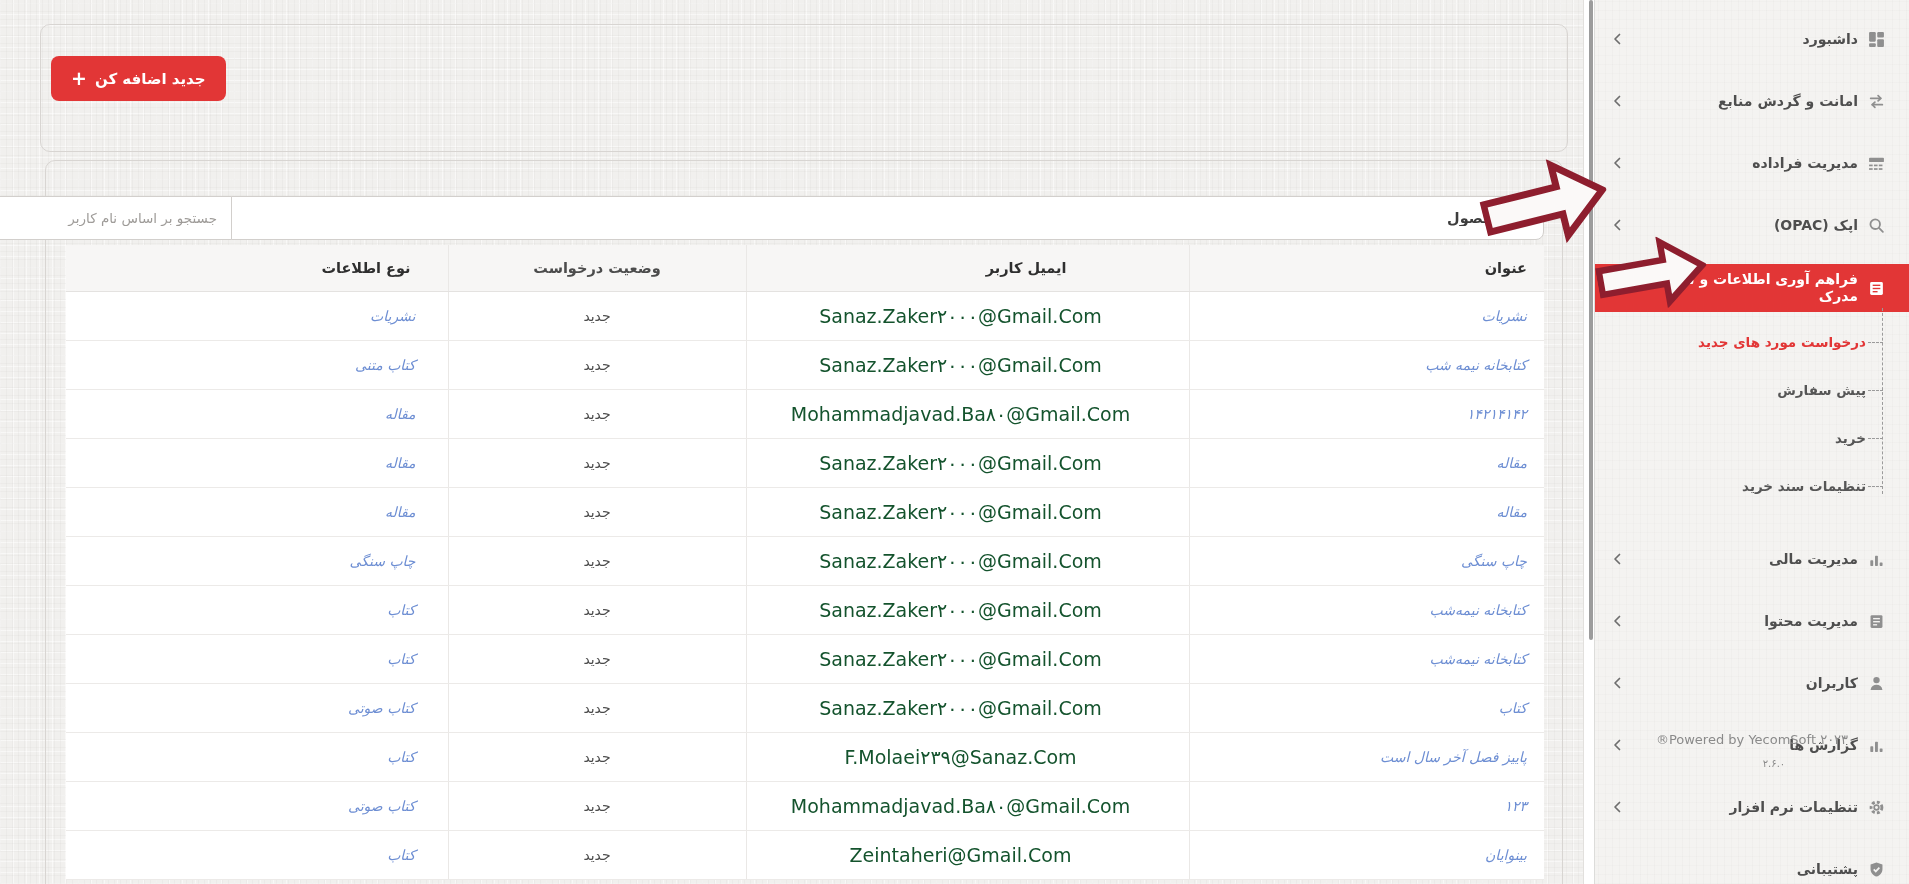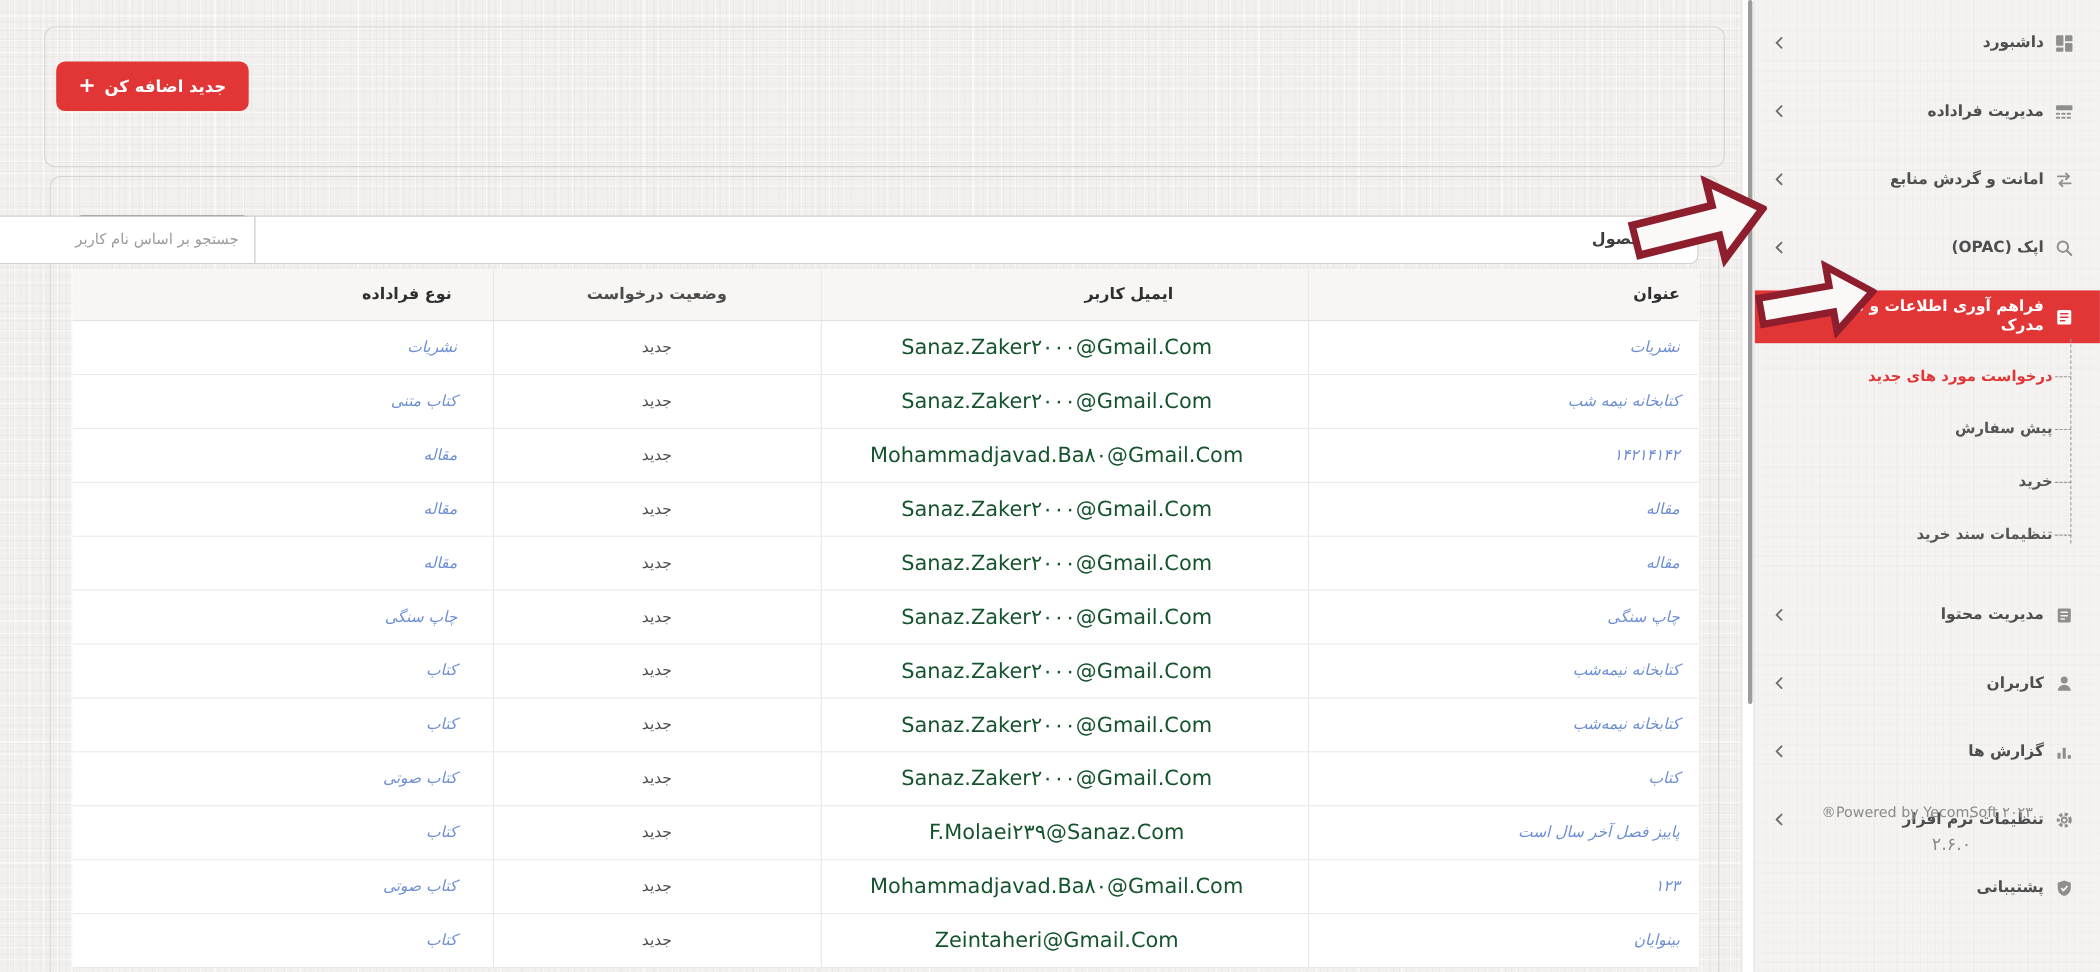--- a/index.html
+++ b/index.html
@@ -97,21 +97,21 @@
     content:""; position:absolute; right:26px; top:-4px; bottom:26px;
     border-right:1px dashed #9b9b9b;
   }
   .submenu-item { height:48px; display:flex; align-items:center; cursor:pointer;
     font-size:13.5px; font-weight:600; color:#565656; }
   .submenu-item .dash { width:15px; border-top:1px dashed #9b9b9b; margin-left:2px; flex:none; }
   .submenu-item.active { color:#e23636; }
   
   .side-footer { position:absolute; top:732px; right:0; left:11px; text-align:center;
     color:#8a8a8a; font-size:13px; }
-  .side-footer .ver { margin-top:11px; font-size:16px;margin-left:44px; }
+  .side-footer .ver { margin-top:11px; font-size:10px;margin-left:44px; }
   .ltr { direction:ltr; unicode-bidi:isolate; }
   
   .scrollstrip { position:absolute; top:0; left:0; width:11px; height:884px;
     background:#fff; border-right:1px solid #dcdcda; }
   .scrollstrip .thumb { position:absolute; top:0; right:1px; width:4px; height:640px;
     background:#9c9c9c; border-radius:3px; }
   
   .anno { position:absolute; z-index:20; pointer-events:none; }
   #arrow1 { left:1482px; top:161px; width:126px; height:86px; transform:rotate(-14deg); }
   #arrow2 { left:1597px; top:238px; width:110px; height:72px; transform:rotate(-10deg); }
@@ -151,21 +151,21 @@
           <col style="width:355px">
           <col style="width:443px">
           <col style="width:298px">
           <col>
         </colgroup>
       <thead>
         <tr>
           <th class="c-title">عنوان</th>
           <th class="c-email">ایمیل کاربر</th>
           <th class="c-status">وضعیت درخواست</th>
-          <th class="c-type">نوع فراداده</th>
+          <th class="c-type">نوع اطلاعات</th>
         </tr>
       </thead>
       <tbody id="table-body">
   <tr>
     <td class="c-title">نشریات</td>
     <td class="c-email">Sanaz.Zaker۲۰۰۰@Gmail.Com</td>
     <td class="c-status">جدید</td>
     <td class="c-type">نشریات</td>
   </tr>
 
@@ -256,20 +256,37 @@
   <div class="nav-item">
     <span class="icon">
             <svg viewBox="0 0 16 16" fill="currentColor">
               <rect x="1" y="1" width="6.3" height="9" rx="1"></rect>
               <rect x="8.7" y="1" width="6.3" height="5.2" rx="1"></rect>
               <rect x="8.7" y="7.7" width="6.3" height="7.3" rx="1"></rect>
               <rect x="1" y="11.5" width="6.3" height="3.5" rx="1"></rect>
             </svg>
           </span>
     <span class="label">داشبورد</span>
+    <span class="chevron">
+            <svg viewBox="0 0 12 14" fill="none" stroke="currentColor" stroke-width="1.7" stroke-linecap="round" stroke-linejoin="round">
+              <polyline points="8.5,2.5 4,7 8.5,11.5"></polyline>
+            </svg>
+          </span>
+  </div>
+
+  <div class="nav-item">
+    <span class="icon">
+            <svg viewBox="0 0 16 16" fill="none" stroke="currentColor" stroke-width="1.6" stroke-linecap="round" stroke-linejoin="round">
+              <path d="M2.5 5h9.5"></path>
+              <path d="M9.5 2.5 12 5 9.5 7.5"></path>
+              <path d="M13.5 11H4"></path>
+              <path d="M6.5 8.5 4 11l2.5 2.5"></path>
+            </svg>
+          </span>
+    <span class="label">امانت و گردش منابع</span>
     <span class="chevron">
             <svg viewBox="0 0 12 14" fill="none" stroke="currentColor" stroke-width="1.7" stroke-linecap="round" stroke-linejoin="round">
               <polyline points="8.5,2.5 4,7 8.5,11.5"></polyline>
             </svg>
           </span>
   </div>
 
   <div class="nav-item">
     <span class="icon">
             <svg viewBox="0 0 16 16" fill="currentColor">
@@ -285,37 +302,20 @@
     <span class="label">مدیریت فراداده</span>
     <span class="chevron">
             <svg viewBox="0 0 12 14" fill="none" stroke="currentColor" stroke-width="1.7" stroke-linecap="round" stroke-linejoin="round">
               <polyline points="8.5,2.5 4,7 8.5,11.5"></polyline>
             </svg>
           </span>
   </div>
 
   <div class="nav-item">
     <span class="icon">
-            <svg viewBox="0 0 16 16" fill="none" stroke="currentColor" stroke-width="1.6" stroke-linecap="round" stroke-linejoin="round">
-              <path d="M2.5 5h9.5"></path>
-              <path d="M9.5 2.5 12 5 9.5 7.5"></path>
-              <path d="M13.5 11H4"></path>
-              <path d="M6.5 8.5 4 11l2.5 2.5"></path>
-            </svg>
-          </span>
-    <span class="label">امانت و گردش منابع</span>
-    <span class="chevron">
-            <svg viewBox="0 0 12 14" fill="none" stroke="currentColor" stroke-width="1.7" stroke-linecap="round" stroke-linejoin="round">
-              <polyline points="8.5,2.5 4,7 8.5,11.5"></polyline>
-            </svg>
-          </span>
-  </div>
-
-  <div class="nav-item">
-    <span class="icon">
             <svg viewBox="0 0 16 16" fill="none" stroke="currentColor" stroke-width="1.7">
               <circle cx="6.8" cy="6.8" r="4.5"></circle>
               <line x1="10.3" y1="10.3" x2="14" y2="14" stroke-linecap="round"></line>
             </svg>
           </span>
     <span class="label">اپک (OPAC)</span>
     <span class="chevron">
             <svg viewBox="0 0 12 14" fill="none" stroke="currentColor" stroke-width="1.7" stroke-linecap="round" stroke-linejoin="round">
               <polyline points="8.5,2.5 4,7 8.5,11.5"></polyline>
             </svg>
@@ -354,20 +354,35 @@
     <span class="dash"></span>
     <span class="label">خرید</span>
   </div>
 
   <div class="submenu-item">
     <span class="dash"></span>
     <span class="label">تنظیمات سند خرید</span>
   </div>
 </div>
     <nav id="nav-bottom">
+  <div class="nav-item">
+    <span class="icon">
+            <svg viewBox="0 0 16 16" fill="currentColor">
+              <rect x="2.2" y="8.8" width="2.7" height="5.2" rx="0.6"></rect>
+              <rect x="6.6" y="4.5" width="2.7" height="9.5" rx="0.6"></rect>
+              <rect x="11" y="10.8" width="2.7" height="3.2" rx="0.6"></rect>
+            </svg>
+          </span>
+    <span class="label">مدیریت مالی</span>
+    <span class="chevron">
+            <svg viewBox="0 0 12 14" fill="none" stroke="currentColor" stroke-width="1.7" stroke-linecap="round" stroke-linejoin="round">
+              <polyline points="8.5,2.5 4,7 8.5,11.5"></polyline>
+            </svg>
+          </span>
+  </div>
 
   <div class="nav-item">
     <span class="icon">
             <svg viewBox="0 0 16 16">
               <rect x="2.4" y="2" width="11.2" height="12" rx="1.2" fill="currentColor"></rect>
               <line class="bgline" x1="4.8" y1="5.3" x2="11.2" y2="5.3" stroke-width="1.3"></line>
               <line class="bgline" x1="4.8" y1="8.2" x2="11.2" y2="8.2" stroke-width="1.3"></line>
               <line class="bgline" x1="4.8" y1="11.1" x2="8.6" y2="11.1" stroke-width="1.3"></line>
             </svg>
           </span>

